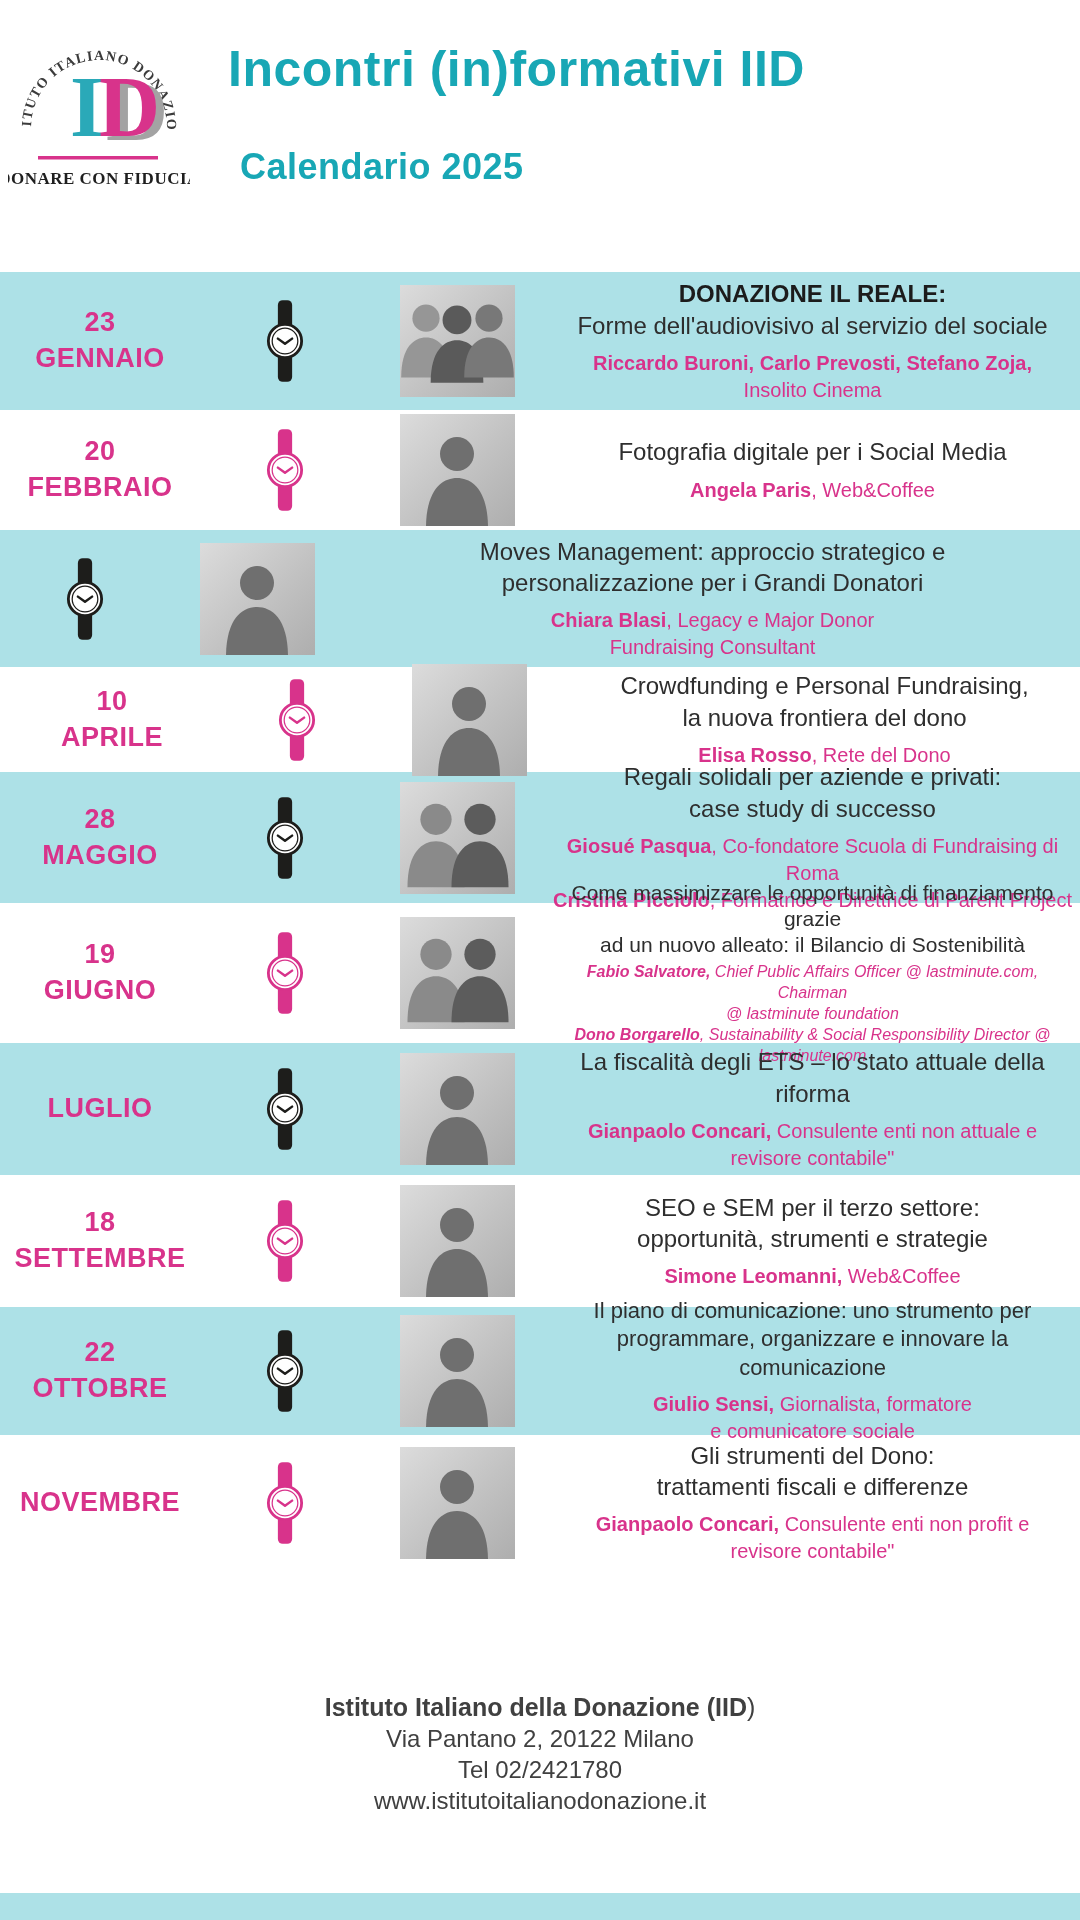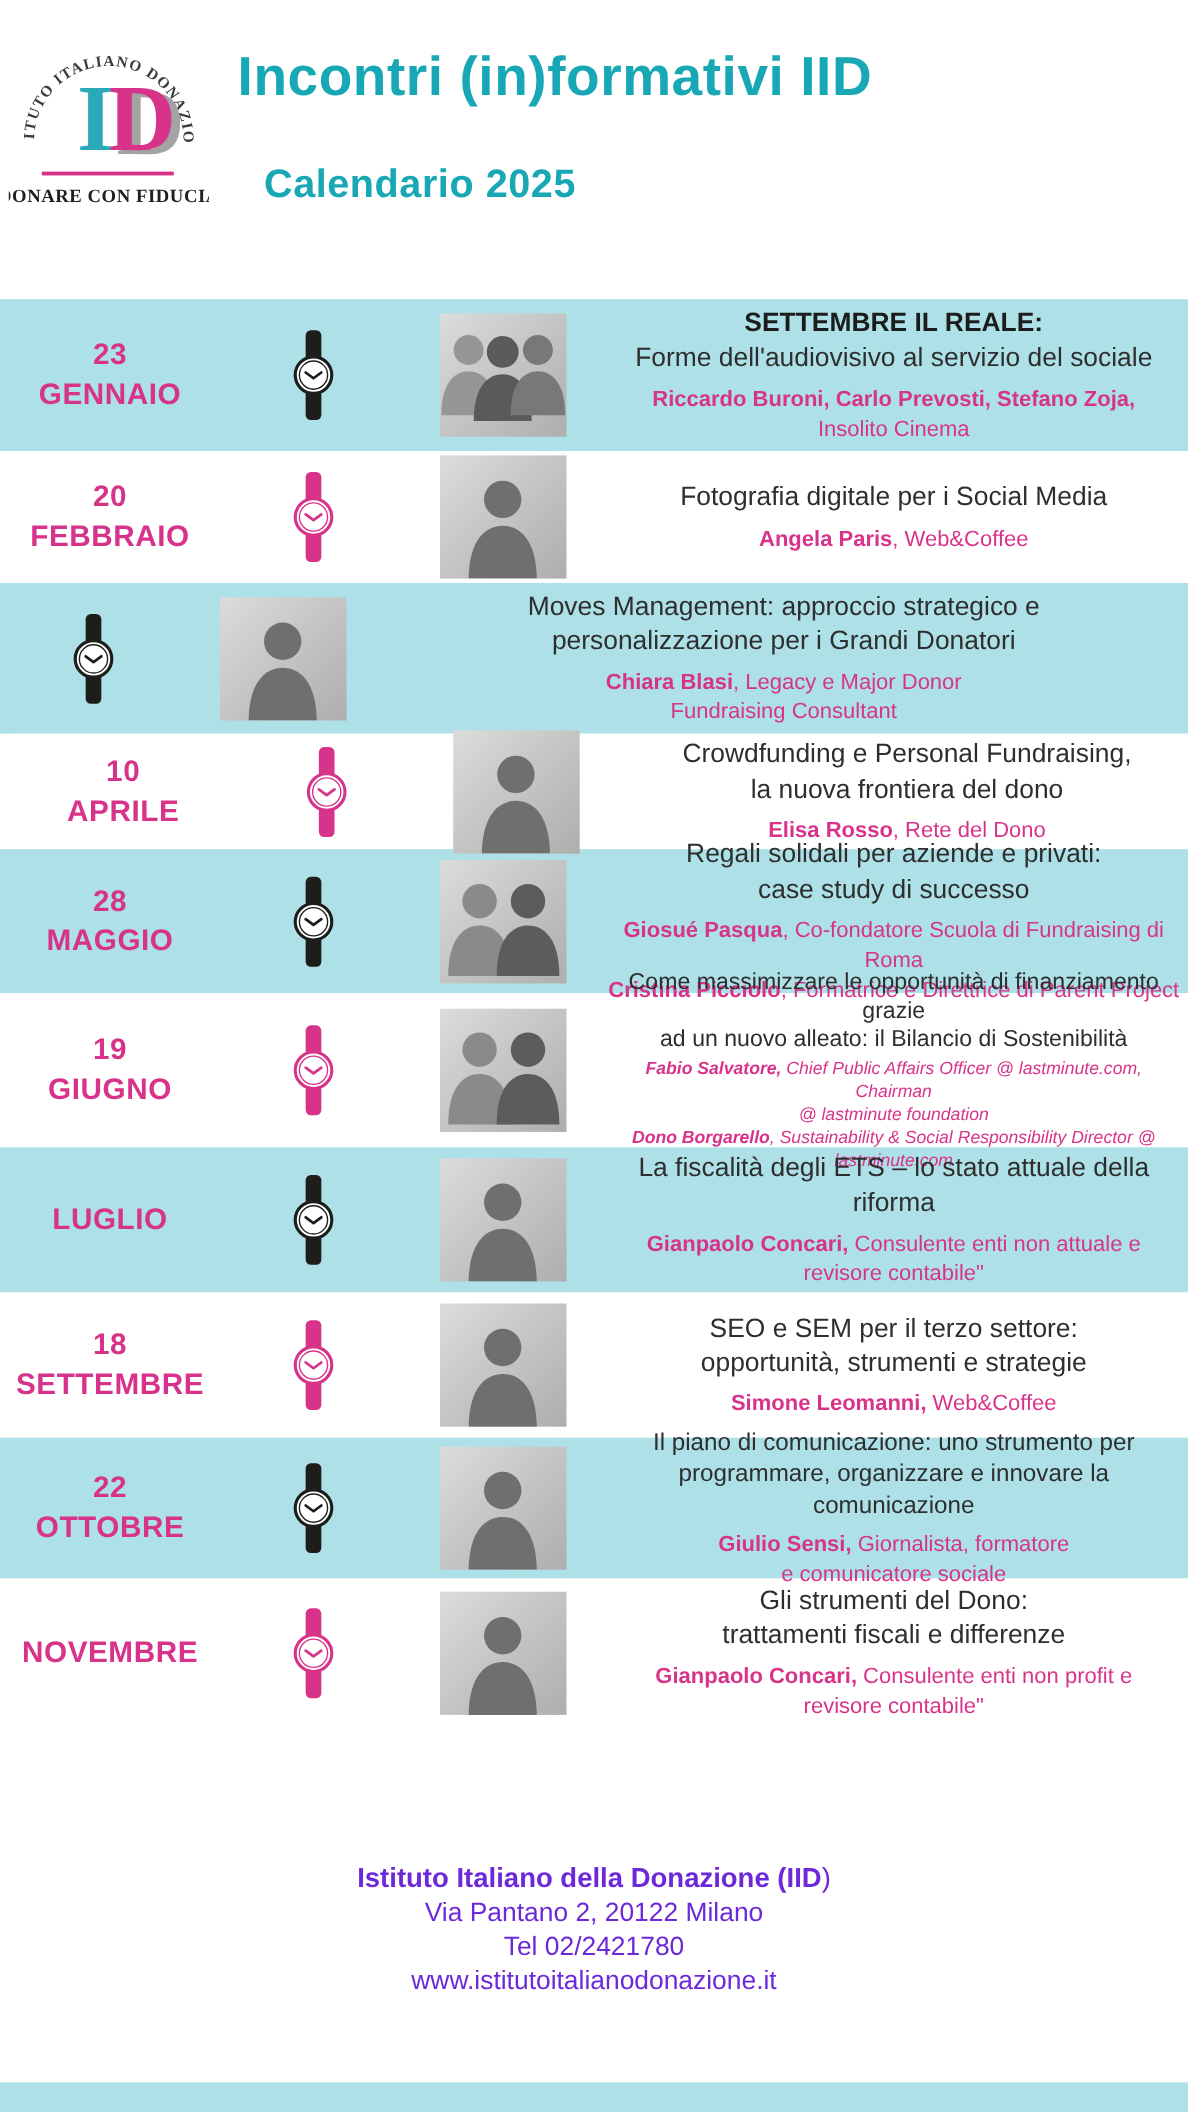--- a/index.html
+++ b/index.html
@@ -8,21 +8,21 @@
     --pink:#D8338B;
     --ink:#2E2E2E;
     --watch-black:#1D1D1B;
   }
   *{margin:0;padding:0;box-sizing:border-box;}
   body{background:#ffffff;font-family:"Liberation Sans",sans-serif;}
   .page{position:relative;width:1080px;height:1920px;background:#ffffff;overflow:hidden;margin:0 auto;}
 
   
   .logo{position:absolute;left:8px;top:8px;width:182px;height:188px;}
-  .page-title{position:absolute;left:216px;top:40px;width:850px;
+  .page-title{position:absolute;left:228px;top:40px;width:850px;
     font-size:50px;font-weight:bold;color:var(--teal-head);letter-spacing:.5px;}
   .page-subtitle{position:absolute;left:240px;top:146px;
     font-size:36px;font-weight:bold;color:var(--teal-head);letter-spacing:.5px;}
 
   
   .calendar{position:absolute;left:0;top:272px;width:1080px;}
   .row{display:flex;align-items:center;width:1080px;}
   .row.teal{background:var(--row-teal);}
   .row.white{background:#ffffff;}
   .date{width:200px;text-align:center;white-space:pre-line;
@@ -40,21 +40,21 @@
   .speakers{margin-top:9px;}
   .speaker-line{color:var(--pink);font-size:20px;line-height:1.35;white-space:pre-line;}
   .sp-name{font-weight:bold;}
   .row.small .title{font-size:21px;line-height:1.25;}
   .row.small .speaker-line{font-size:16px;line-height:1.3;font-style:italic;}
   .row.small .speakers{margin-top:4px;}
   .row.mid .title{font-size:22px;}
 
   
   .footer{position:absolute;left:0;top:1692px;width:1080px;text-align:center;
-    color:#6d28d9;font-size:24px;line-height:31px;}
+    color:#404040;font-size:24px;line-height:31px;}
   .footer .f-bold{font-weight:bold;font-size:25px;}
   .footer .f-bold .close-paren{font-weight:normal;}
   .bottom-bar{position:absolute;left:0;top:1893px;width:1080px;height:27px;background:var(--row-teal);}
 </style>
 </head>
 <body>
 
 <div class="page">
 
   <div>
@@ -100,21 +100,21 @@
                 <circle cx="0" cy="34" r="17" fill="#5a5a5a"></circle>
                 <path d="M -31,108 C -31,70 -15,58 0,58 C 15,58 31,70 31,108 Z" fill="#5a5a5a"></path>
               </g>
               <g transform="translate(89,6) scale(0.8)">
                 <circle cx="0" cy="34" r="17" fill="#787878"></circle>
                 <path d="M -31,108 C -31,70 -15,58 0,58 C 15,58 31,70 31,108 Z" fill="#787878"></path>
               </g>
             </svg></div>
     </div>
     <div class="info">
-      <div class="title-bold">SETTEMBRE IL REALE:</div>
+      <div class="title-bold">DONAZIONE IL REALE:</div>
       <div class="title">Forme dell'audiovisivo al servizio del sociale</div>
       <div class="speakers">
             <div class="speaker-line"><span class="sp-name">Riccardo Buroni, Carlo Prevosti, Stefano Zoja,</span><span class="sp-role">
 Insolito Cinema</span></div>
           </div>
     </div>
   </div>
       <div class="row white" style="height: 120px;">
     <div class="date">20
 FEBBRAIO</div>

